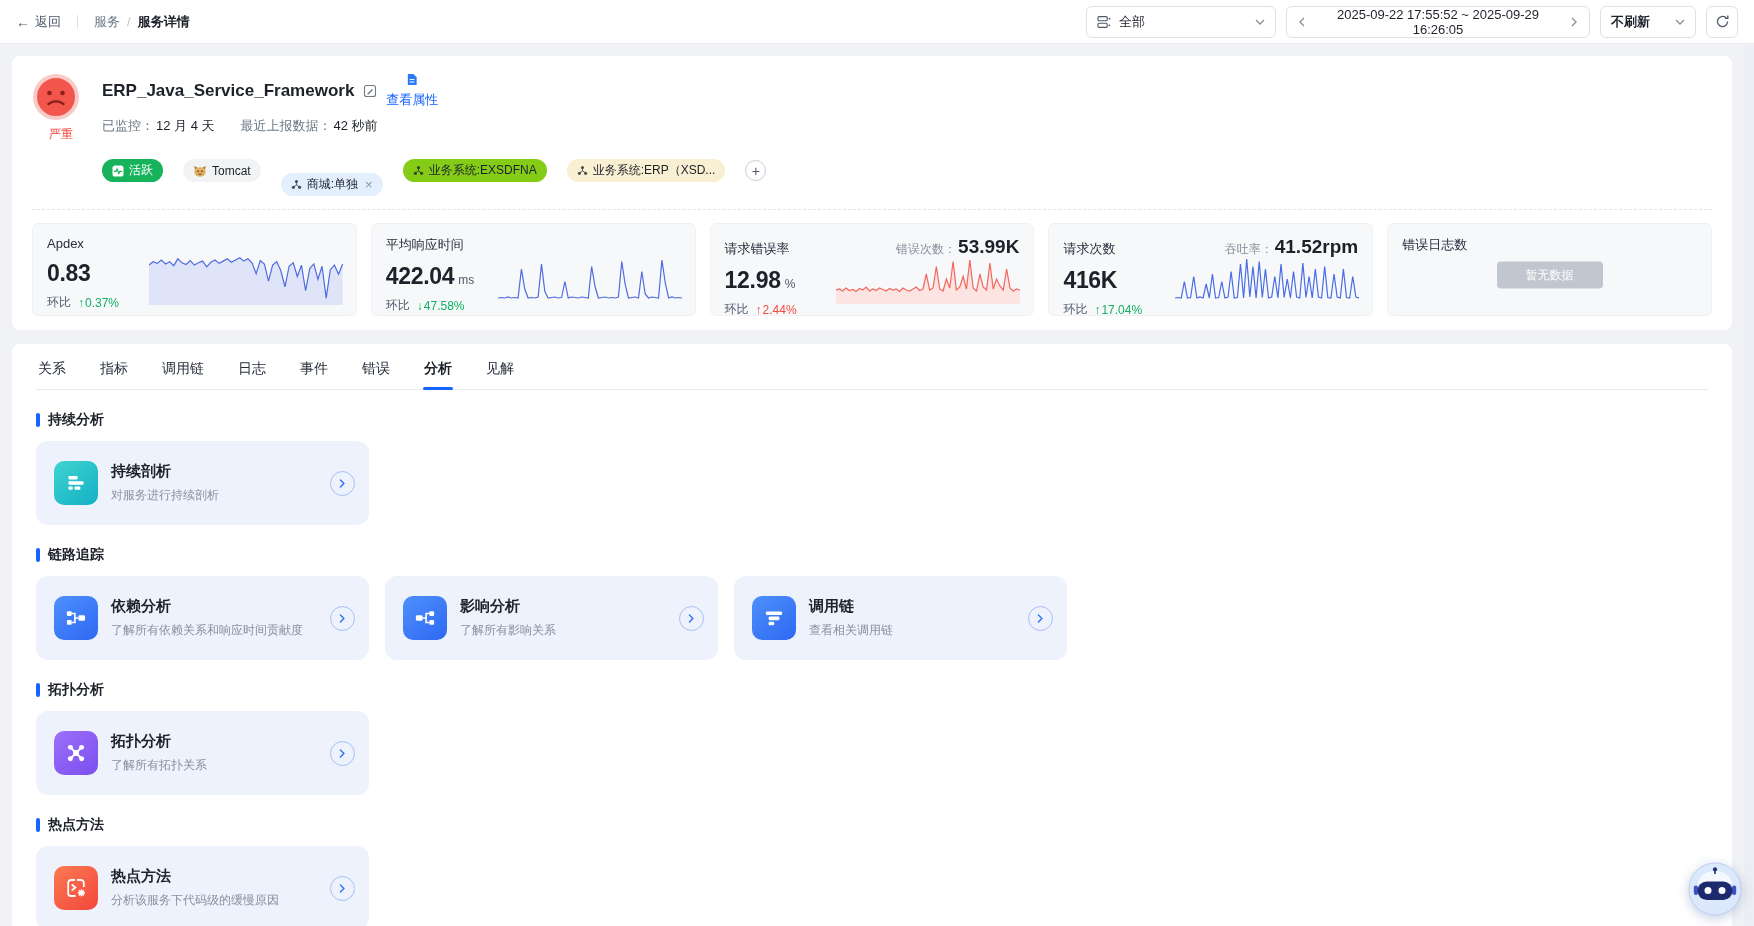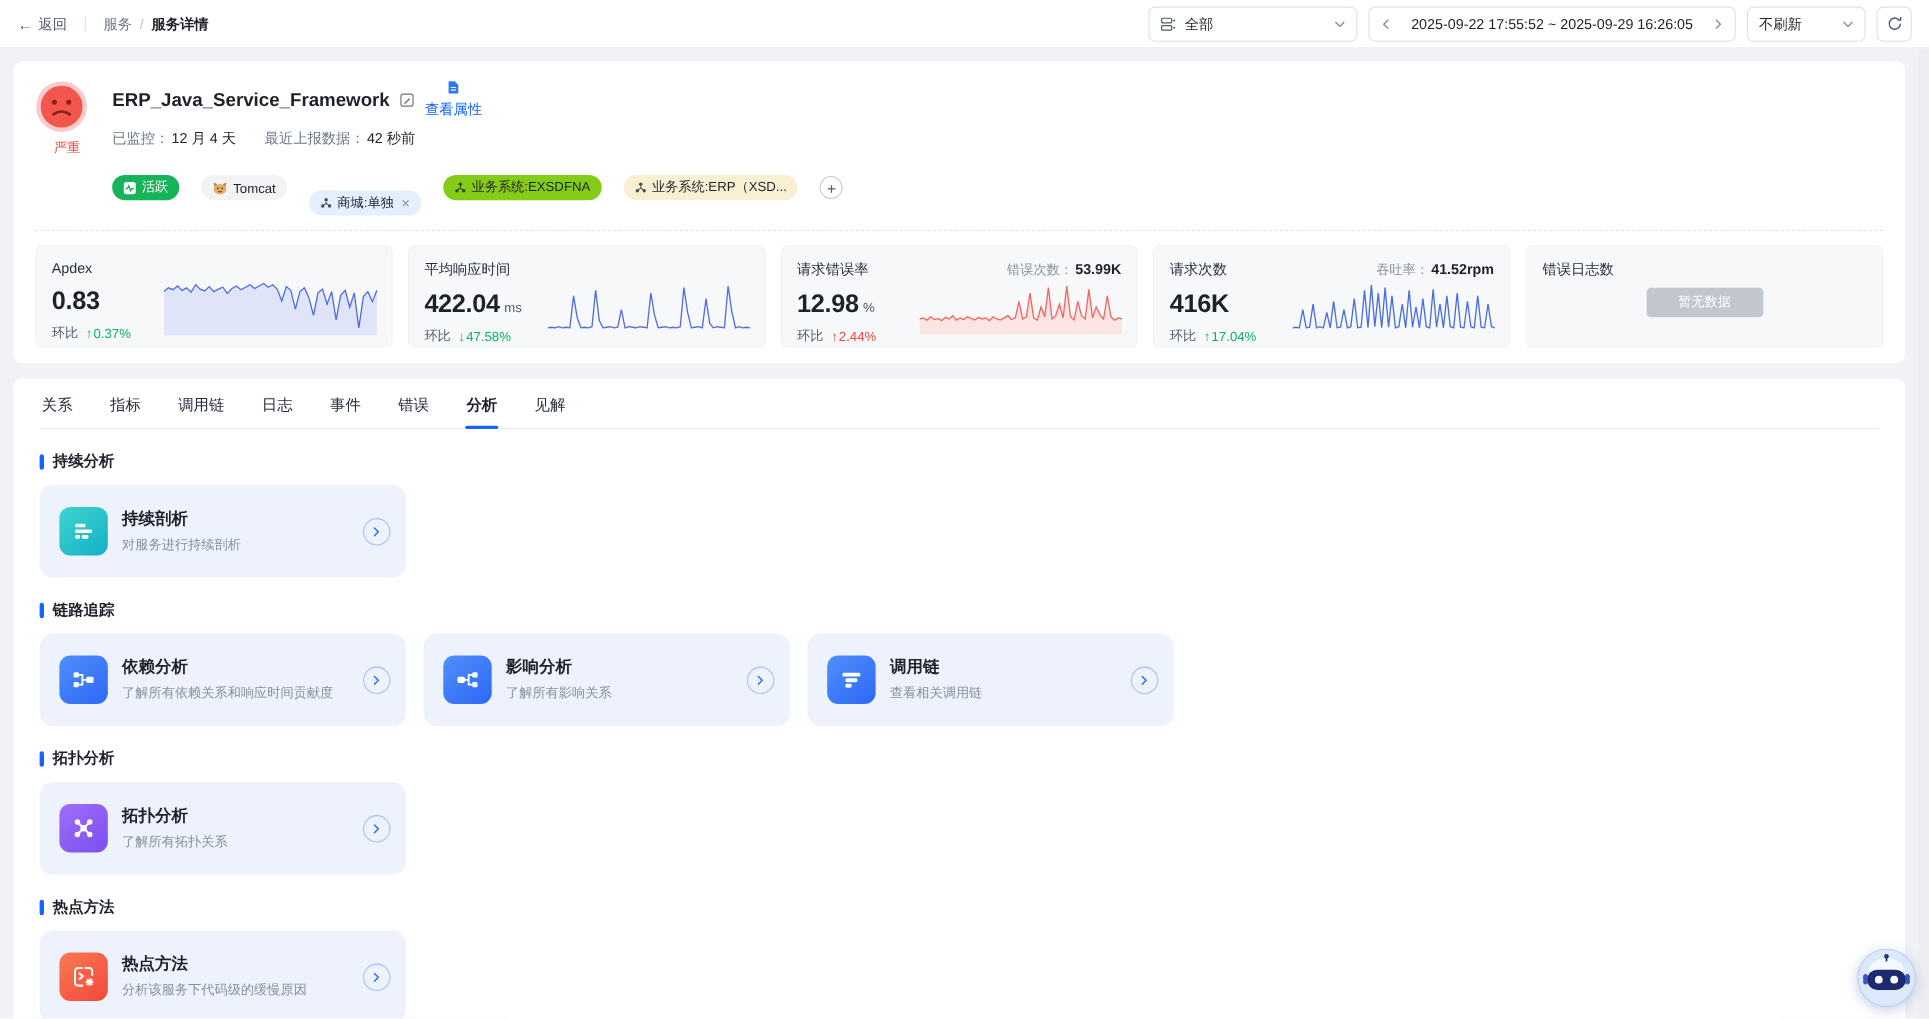--- a/index.html
+++ b/index.html
@@ -19,24 +19,24 @@
   .back-arrow{font-size:14px;line-height:1;}
   .vdiv{width:1px;height:14px;background:#dde0e6;margin:0 8px;}
   .crumb{display:flex;align-items:center;gap:7px;}
   .crumb-parent{color:#6b7785;}
   .crumb-sep{color:#c0c4cc;}
   .crumb-current{color:#1d2129;font-weight:700;}
   .tb-right{margin-left:auto;display:flex;align-items:center;gap:10px;}
   .ctrl{height:32px;border:1px solid #dfe1e6;border-radius:6px;background:#fff;display:flex;align-items:center;padding:0 10px;color:#1d2129;gap:8px;cursor:pointer;}
   .scope{width:190px;}
   .scope .lbl{flex:1;}
-  .dater{width:334px;padding:0 12px;justify-content:space-between;}
+  .dater{width:304px;padding:0 12px;justify-content:space-between;}
   .dater .dt{flex:1;text-align:center;}
   .nav-chev{color:#86909c;display:flex;align-items:center;}
-  .refresh-sel{width:108px;justify-content:space-between;}
+  .refresh-sel{width:96px;justify-content:space-between;font-weight:bold;}
   .icon-btn{width:32px;justify-content:center;padding:0;}
   .chev-down{display:flex;align-items:center;}
 
   
   .page{padding:12px 22px 0 12px;position:relative;}
   .panel{background:#fff;border-radius:8px;}
 
   
   .service-panel{padding:17px 20px 14px;}
   .svc-top{display:flex;}
@@ -59,21 +59,21 @@
   .tag .cluster{color:rgba(29,33,41,.78);display:flex;align-items:center;}
   .tag .x{color:#86909c;margin-left:2px;cursor:pointer;font-size:13px;line-height:1;}
   .add-tag{width:21px;height:21px;border-radius:50%;border:1px solid #c9cdd4;background:#fff;color:#4e5969;display:flex;align-items:center;justify-content:center;font-size:14px;cursor:pointer;}
   .dashed-div{border-top:1px dashed #e0e3ea;margin:13px 0;}
 
   
   .metrics{display:flex;gap:14px;}
   .mcard{flex:1;background:#f7f8fa;border:1px solid #f0f1f4;border-radius:6px;height:93px;padding:12px 14px;position:relative;min-width:0;}
   .mhead{display:flex;justify-content:space-between;align-items:baseline;font-size:13px;color:#272e3b;}
   .msec{font-size:12px;color:#86909c;white-space:nowrap;}
-  .msec b{color:#1d2129;font-size:13px;margin-left:2px;font-weight:700;text-align:right;}
+  .msec b{color:#1d2129;font-size:19px;margin-left:2px;font-weight:700;text-align:right;}
   .mval-row{margin-top:9px;display:flex;align-items:baseline;gap:4px;}
   .mval{font-size:23px;font-weight:700;letter-spacing:-.3px;}
   .munit{font-size:12px;color:#4e5969;}
   .mdelta{margin-top:7px;font-size:12px;color:#4e5969;display:flex;align-items:center;gap:7px;}
   .delta{font-weight:500;display:flex;align-items:center;gap:1px;}
   .d-green{color:var(--green,#0eb262);}
   .d-red{color:var(--red,#f5483f);}
   .spark{position:absolute;right:13px;bottom:11px;width:57%;height:50px;}
   .spark-lg{width:60%;height:57px;bottom:10px;}
   .spark svg{width:100%;height:100%;}

